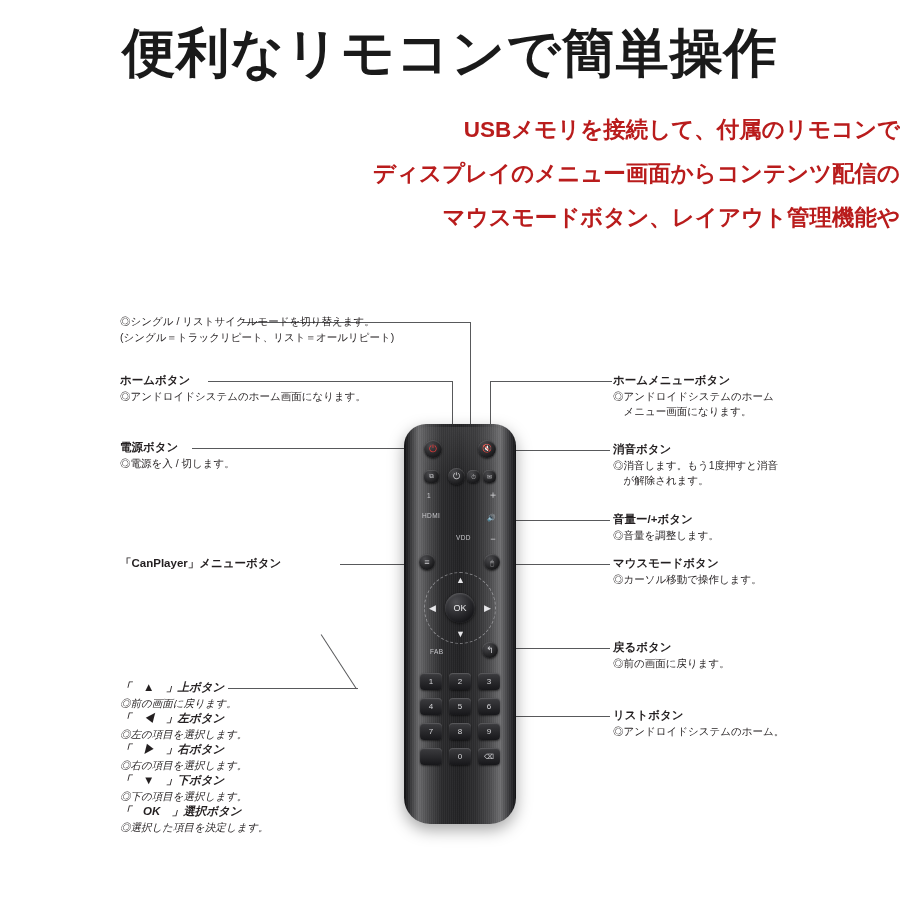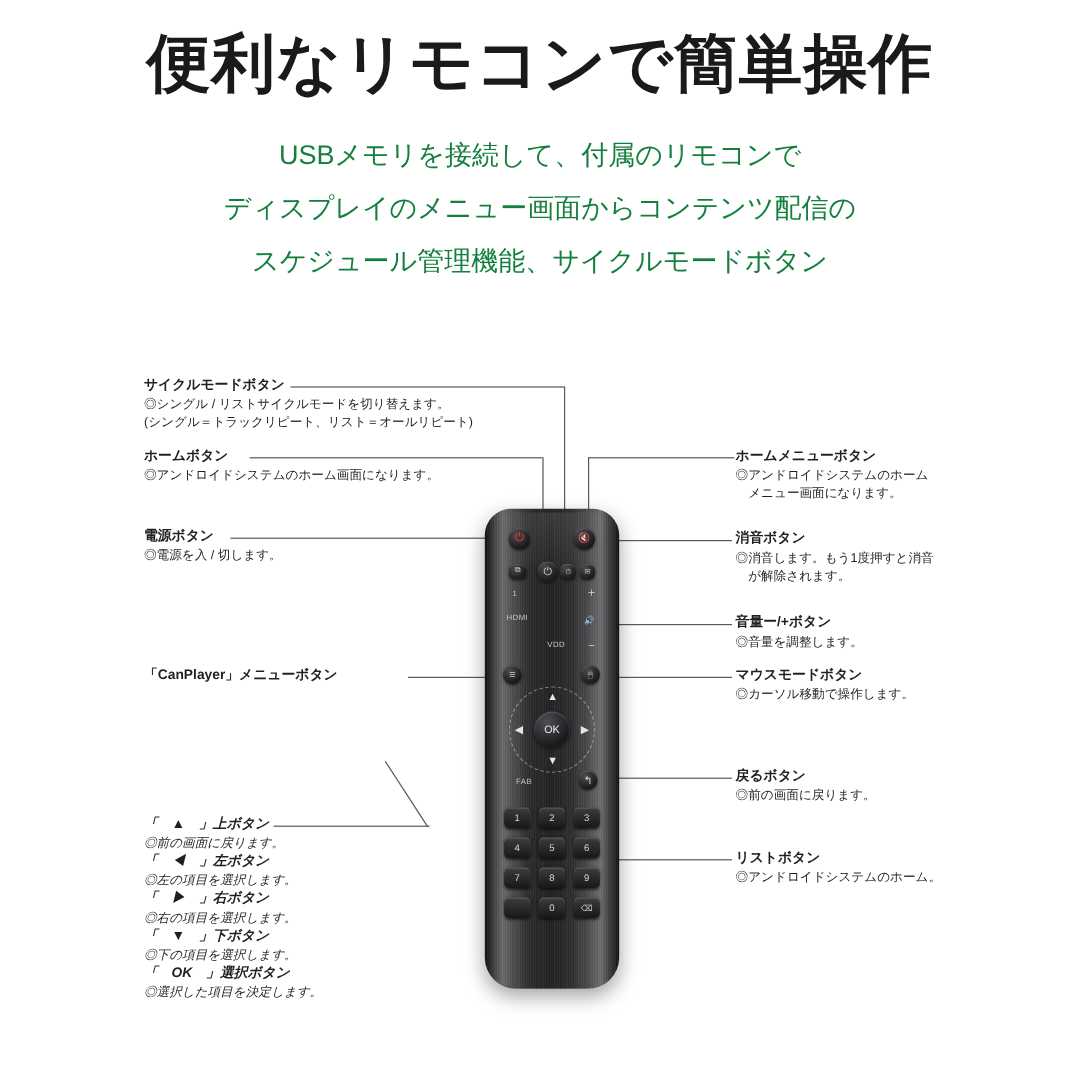--- a/index.html
+++ b/index.html
@@ -34,24 +34,25 @@
     letter-spacing: 1px;
     color: #1a1a1a;
     white-space: nowrap;
   }
 
   .lede {
     position: absolute;
     left: 0;
     top: 108px;
     width: 900px;
-    text-align: center;
+    text-align: right;
     font-size: 22.5px;
     line-height: 44px;
-    color: #15803d;
+    color: #b91c1c;
+    font-weight: bold;
   }
   .lede div { white-space: nowrap; }
 
   
   .callout {
     position: absolute;
     font-size: 11px;
     line-height: 15.5px;
     color: #231f20;
   }
@@ -217,21 +218,21 @@
 </head>
 <body>
 
 <div id="page">
 
   <div class="headline">便利なリモコンで簡単操作</div>
 
   <div class="lede">
     <div>USBメモリを接続して、付属のリモコンで</div>
     <div>ディスプレイのメニュー画面からコンテンツ配信の</div>
-    <div>スケジュール管理機能、サイクルモードボタン</div>
+    <div>マウスモードボタン、レイアウト管理機能や</div>
   </div>
 
   <div class="ln h" style="left:242px; top:322px; width:228px;"></div>
   <div class="ln v" style="left:470px; top:322px; height:150px;"></div>
 
   <div class="ln h" style="left:208px; top:381px; width:244px;"></div>
   <div class="ln v" style="left:452px; top:381px; height:96px;"></div>
 
   <div class="ln h" style="left:490px; top:381px; width:122px;"></div>
   <div class="ln v" style="left:490px; top:381px; height:72px;"></div>
@@ -247,21 +248,20 @@
   <div class="ln h" style="left:512px; top:564px; width:98px;"></div>
 
   <div class="ln h" style="left:500px; top:648px; width:110px;"></div>
 
   <div class="ln h" style="left:512px; top:716px; width:98px;"></div>
 
   <div class="ln h" style="left:228px; top:688px; width:130px;"></div>
   <div class="ln" style="left:356px; top:624px; width:1px; height:65px; transform:rotate(-33deg); transform-origin: bottom center;"></div>
 
   <div class="callout" style="left:120px; top:314px;">
-    <div class="ttl">サイクルモードボタン</div>
     <div class="dsc">◎シングル / リストサイクルモードを切り替えます。</div>
     <div class="dsc">(シングル＝トラックリピート、リスト＝オールリピート)</div>
   </div>
 
   <div class="callout" style="left:120px; top:373px;">
     <div class="ttl">ホームボタン</div>
     <div class="dsc">◎アンドロイドシステムのホーム画面になります。</div>
   </div>
 
   <div class="callout" style="left:120px; top:440px;">

